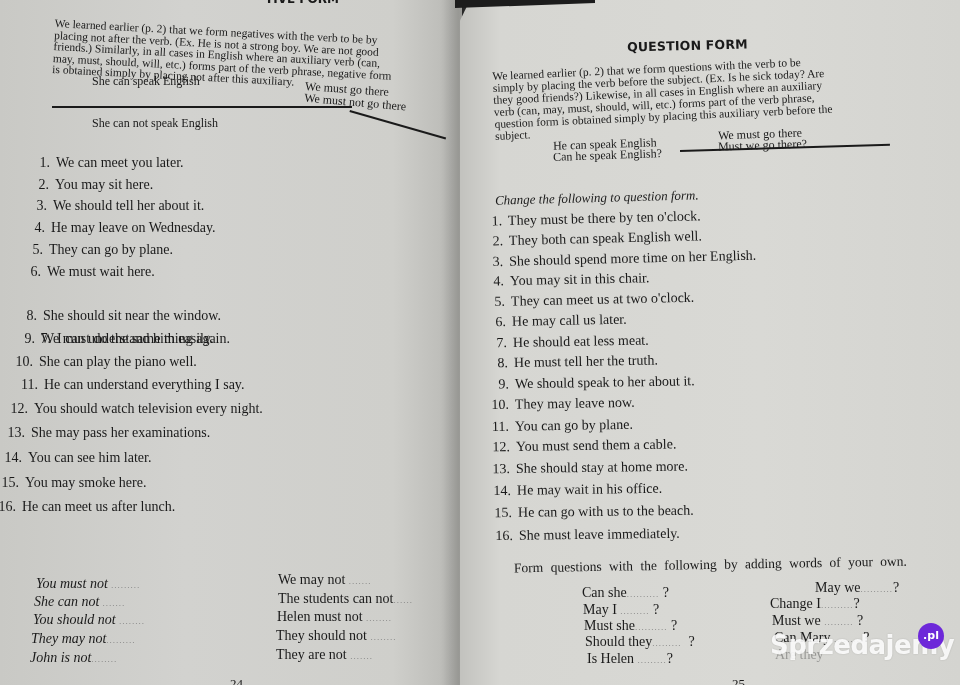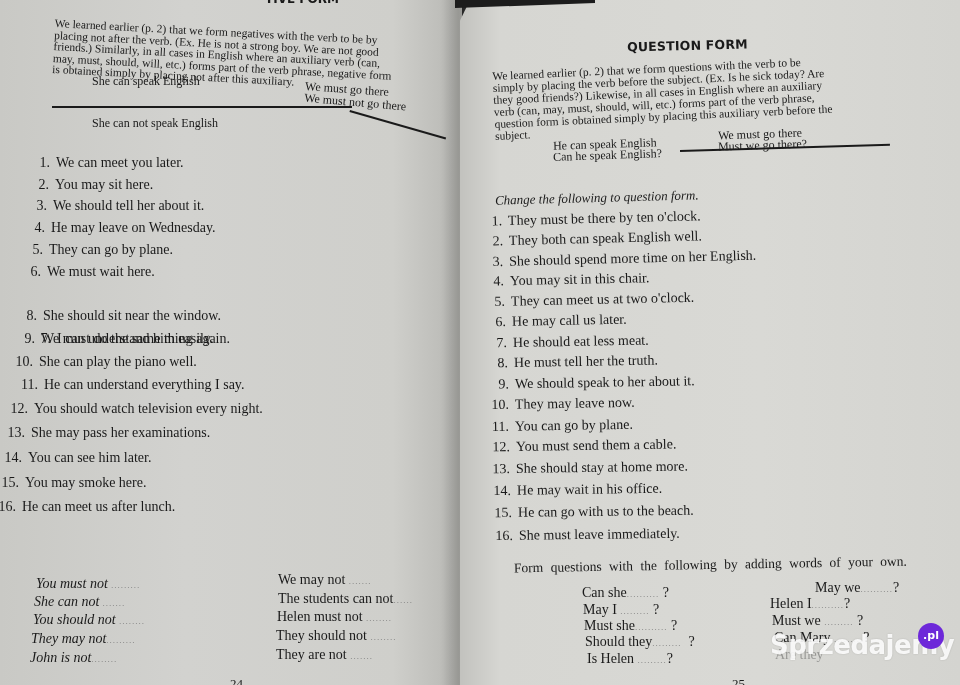--- a/index.html
+++ b/index.html
@@ -172,21 +172,21 @@
 
   <div class="abs" style="left:54px; top:557px; font-family:'Liberation Serif',serif; font-size:13.5px; word-spacing:4px; transform:rotate(-1deg);">Form questions with the following by adding words of your own.</div>
 
   <div class="fill" style="left:122px; top:585px;"><span>Can she</span><span class="dots">..........</span> <span>?</span></div>
   <div class="fill" style="left:123px; top:602px;"><span>May I</span> <span class="dots">.........</span> <span>?</span></div>
   <div class="fill" style="left:124px; top:618px;"><span>Must she</span><span class="dots">..........</span> <span>?</span></div>
   <div class="fill" style="left:125px; top:634px;"><span>Should they</span><span class="dots">.........</span>&nbsp;&nbsp;<span>?</span></div>
   <div class="fill" style="left:127px; top:651px;"><span>Is Helen</span> <span class="dots">.........</span><span>?</span></div>
 
   <div class="fill" style="left:309px; top:580px;margin-left:46px;"><span>May we</span><span class="dots">..........</span><span>?</span></div>
-  <div class="fill" style="left:310px; top:596px;"><span>Helen I</span><span class="dots">..........</span><span>?</span></div>
+  <div class="fill" style="left:310px; top:596px;"><span>Change I</span><span class="dots">..........</span><span>?</span></div>
   <div class="fill" style="left:312px; top:613px;"><span>Must we</span> <span class="dots">.........</span> <span>?</span></div>
   <div class="fill" style="left:314px; top:630px;"><span>Can Mary</span> <span class="dots">.........</span><span>?</span></div>
   <div class="fill" style="left:315px; top:647px; opacity:0.35;"><span>Are they</span></div>
 
   <div class="abs page-num" style="left:272px; top:676px;">25</div>
 </div>
 
 <div class="dark-corner"></div>
 
 <div class="watermark">Sprzedajemy</div>

